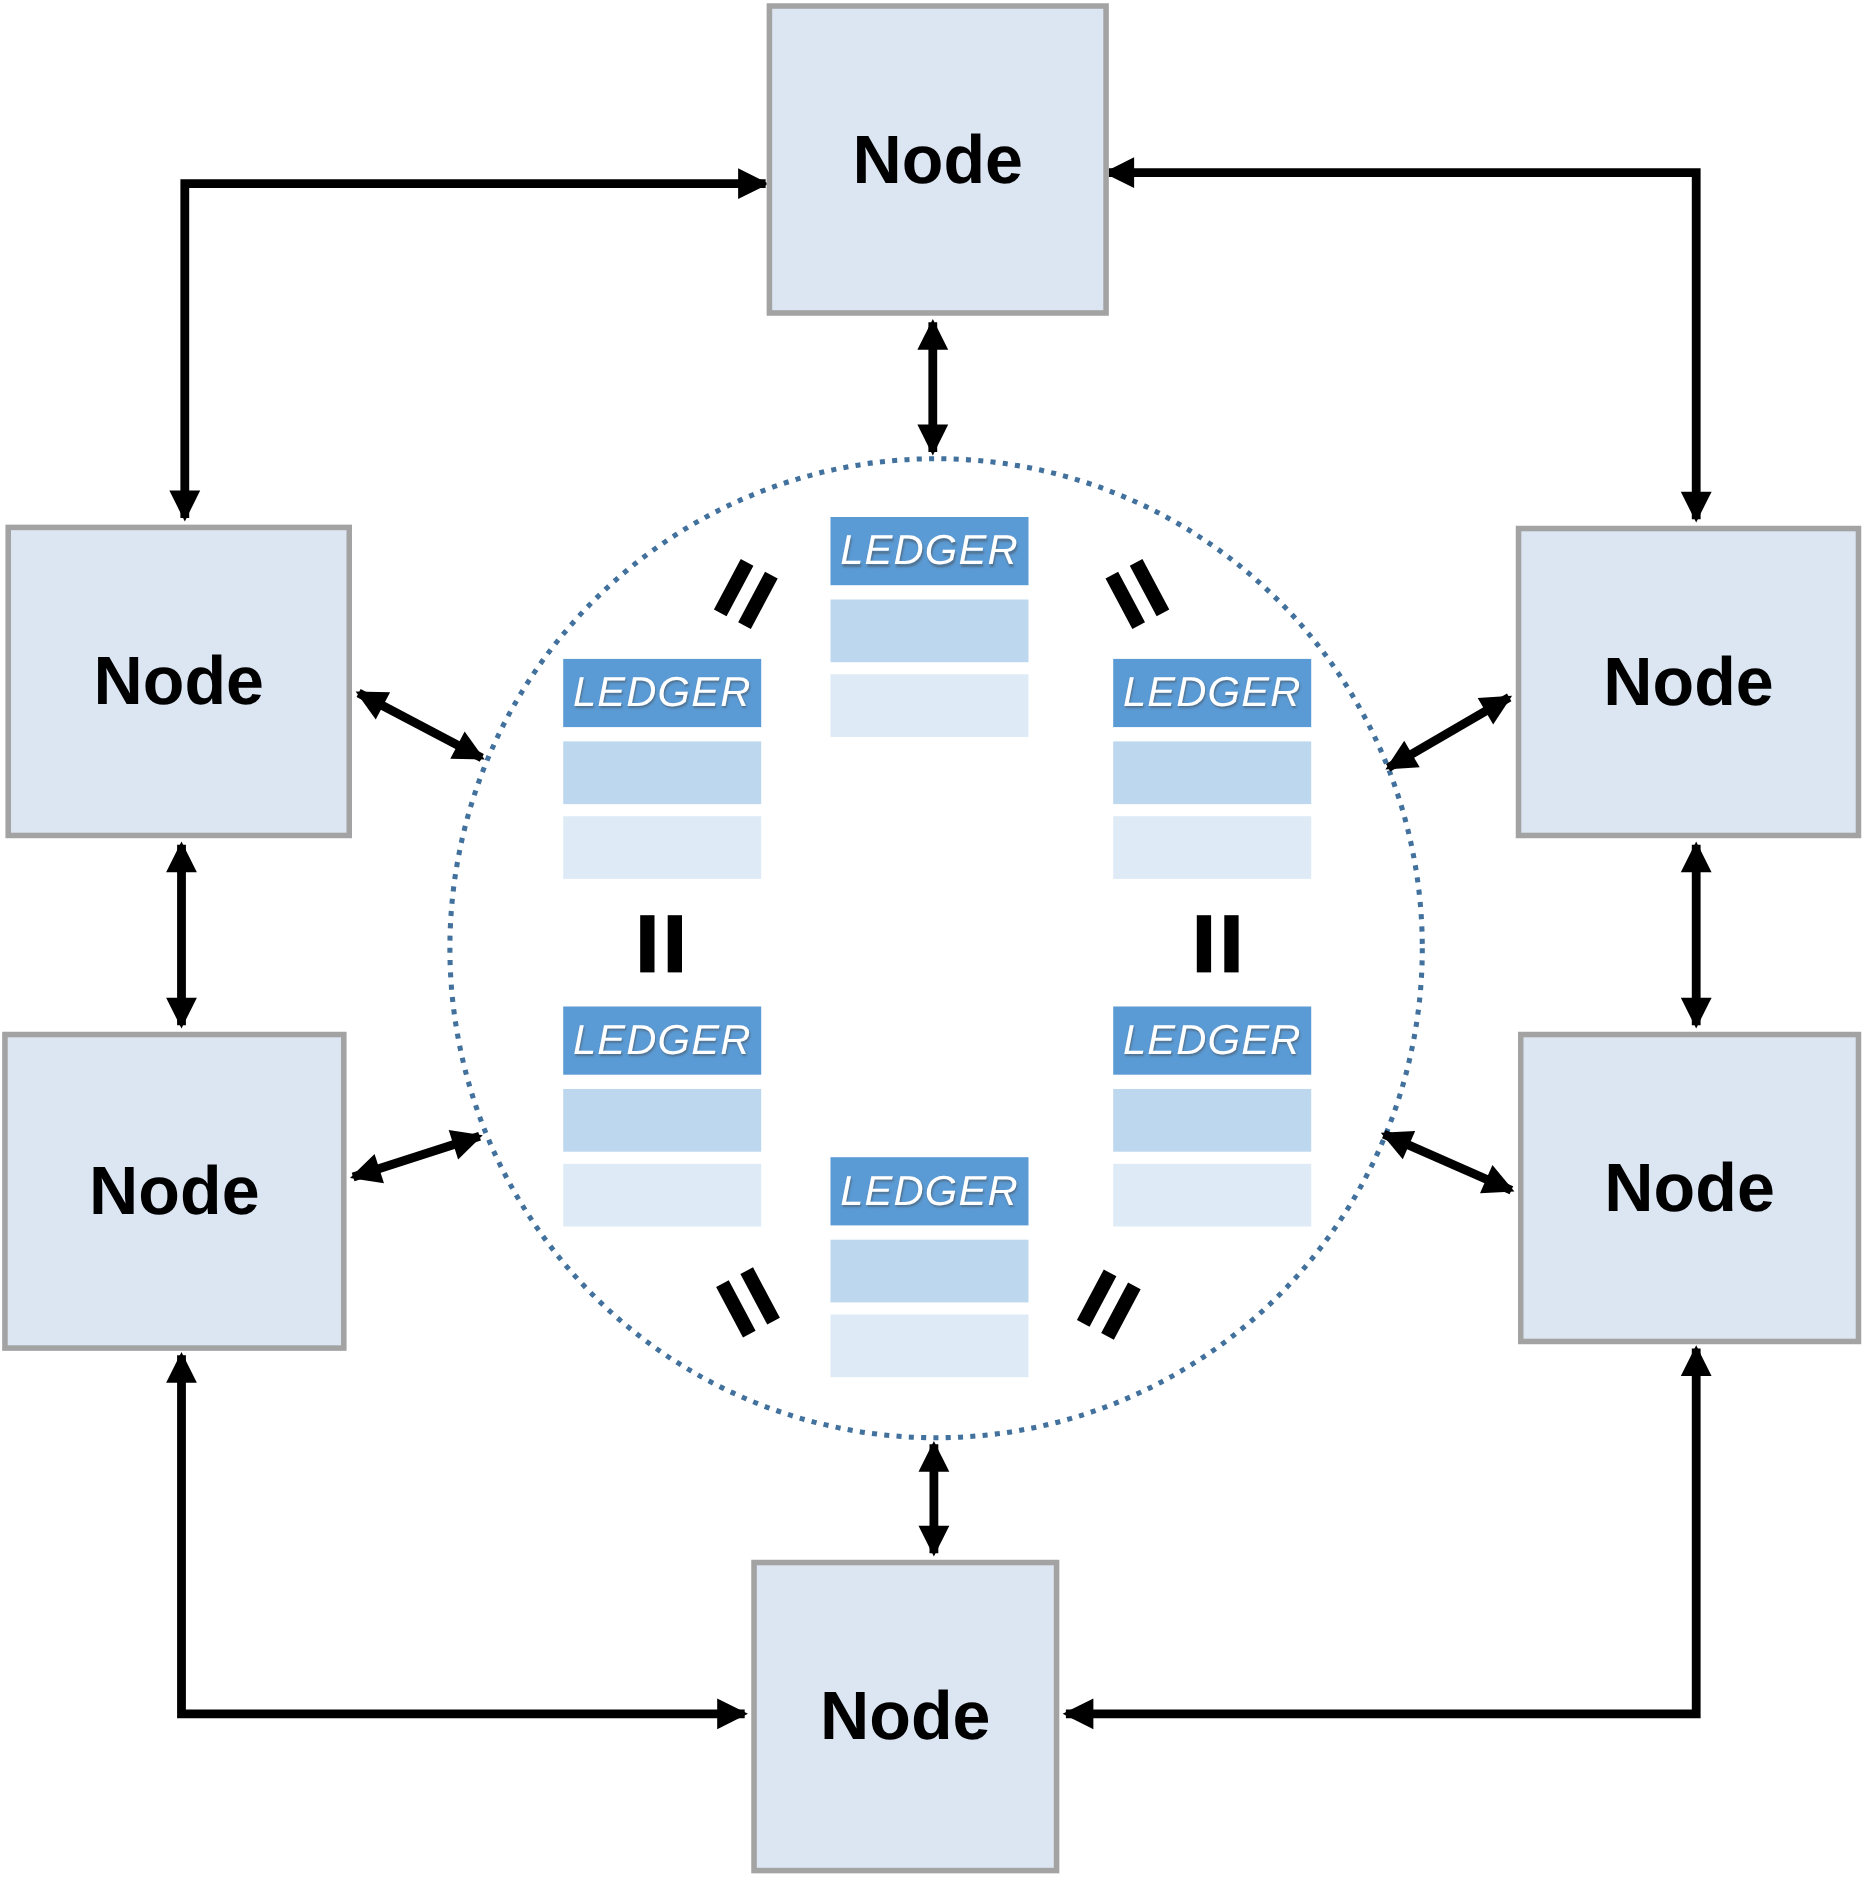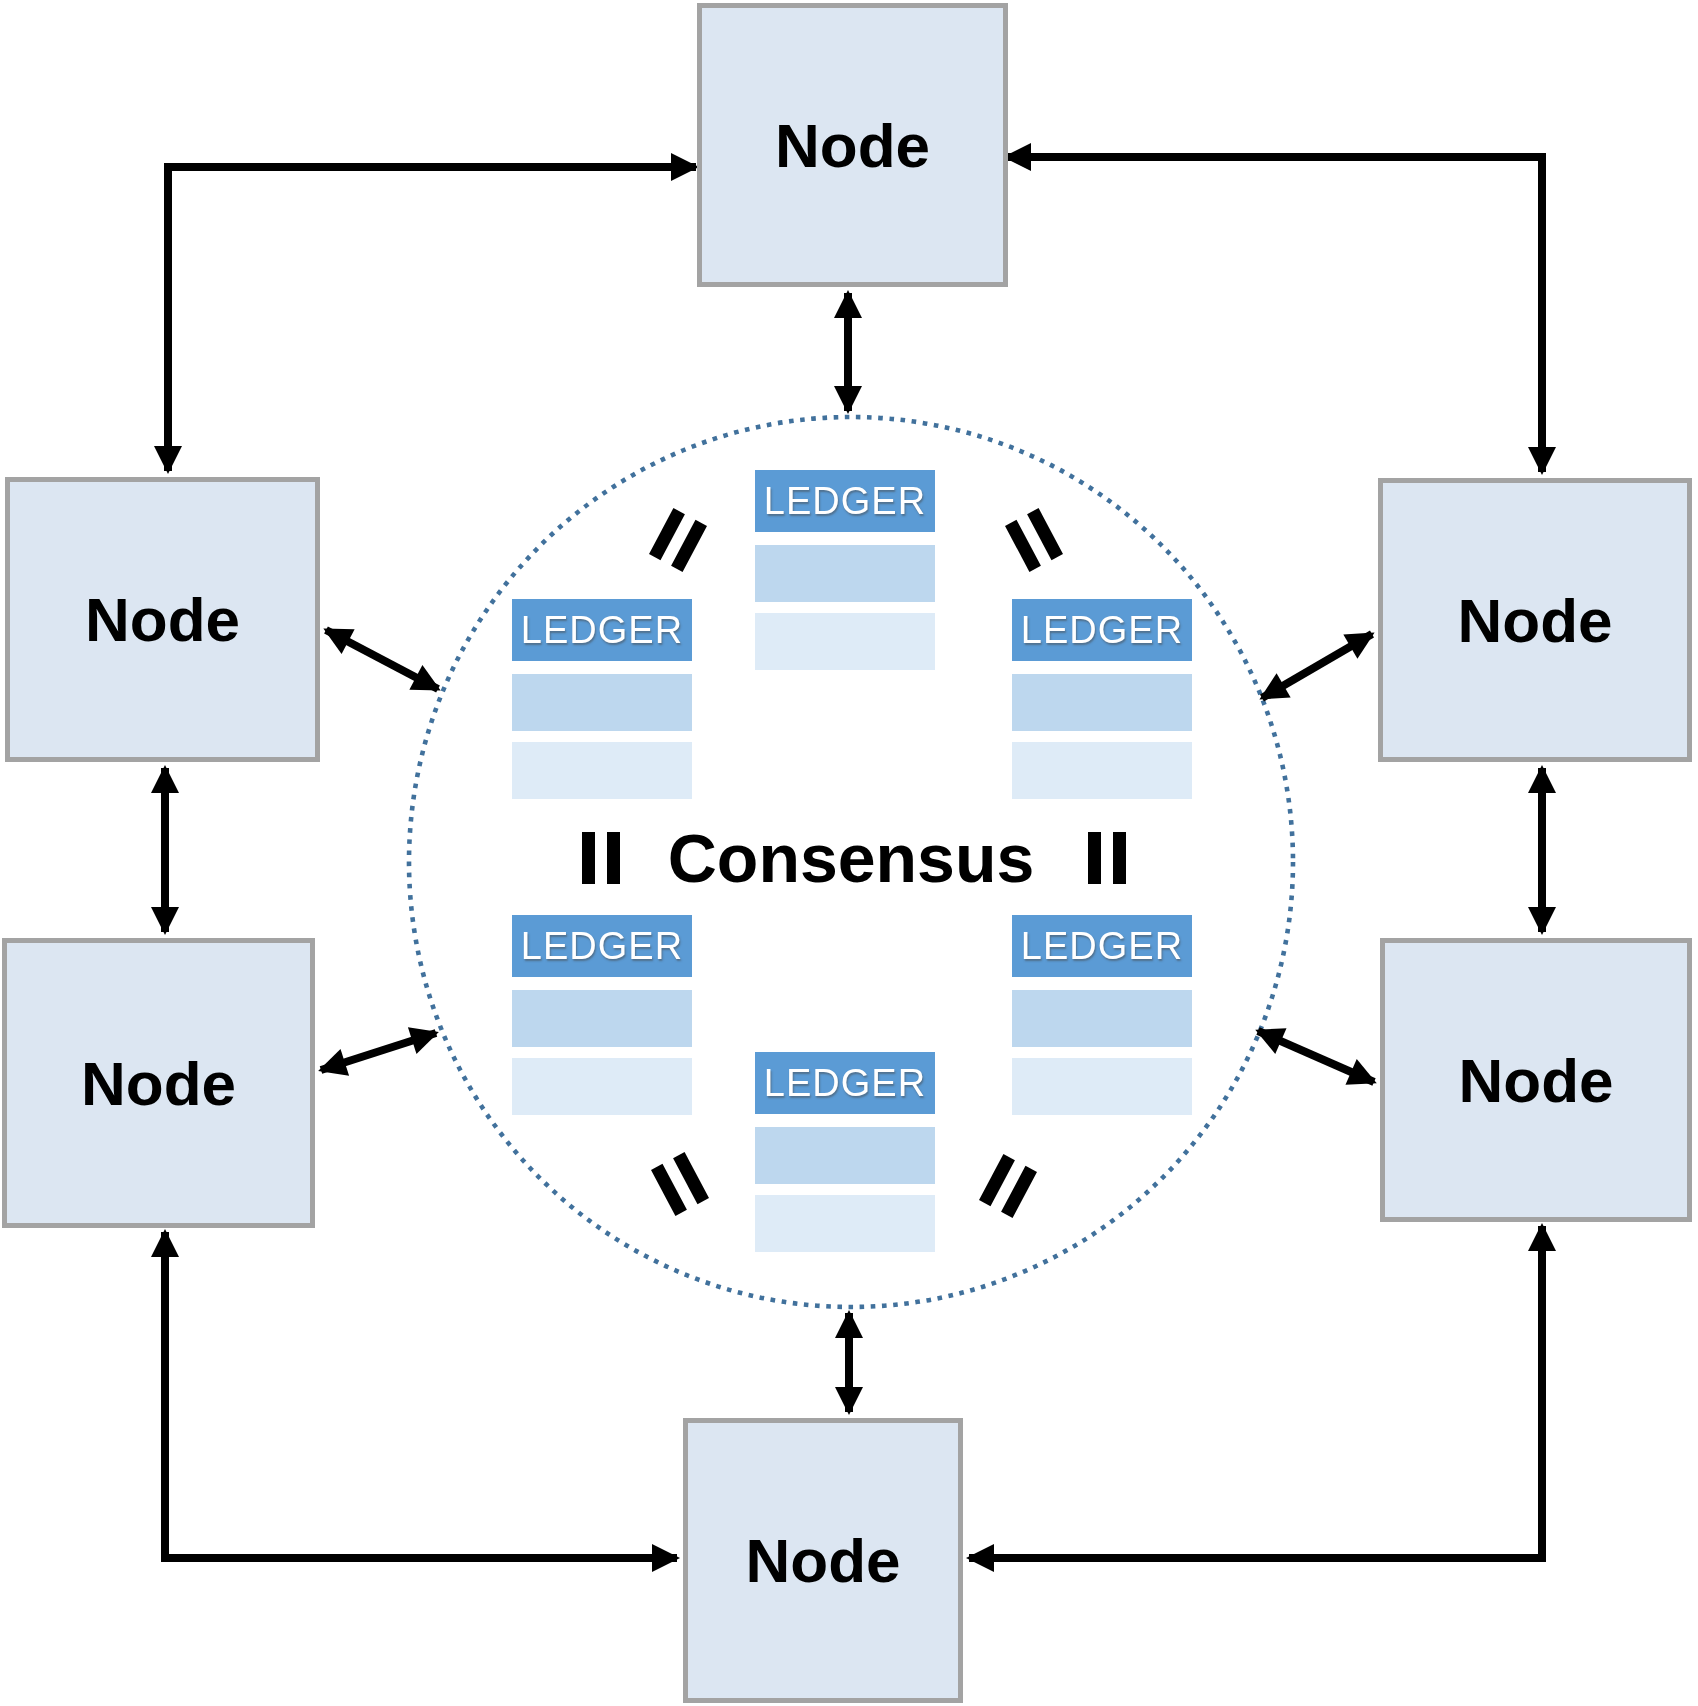--- a/index.html
+++ b/index.html
@@ -31,21 +31,21 @@
     color: #000000;
     letter-spacing: 0px;
   }
   .node-top          { left: 697px;  top: 3px;    width: 311px; height: 284px; }
   .node-left-top     { left: 5px;    top: 477px;  width: 315px; height: 285px; }
   .node-right-top    { left: 1378px; top: 478px;  width: 314px; height: 284px; }
   .node-left-bottom  { left: 2px;    top: 938px;  width: 313px; height: 290px; }
   .node-right-bottom { left: 1380px; top: 938px;  width: 312px; height: 284px; }
   .node-bottom       { left: 683px;  top: 1418px; width: 280px; height: 285px; }
 
-  .ledger { position: absolute; width: 180px; }
+  .ledger { position: absolute; width: 180px; font-style: italic; }
   .ledger-header {
     height: 62px;
     background: #5b9bd5;
     color: #ffffff;
     display: flex;
     align-items: center;
     justify-content: center;
     font-size: 38px;
     letter-spacing: 1px;
     text-shadow: 1px 2px 2px rgba(70,70,70,0.5);
@@ -166,21 +166,20 @@
   </div>
   <div class="eq eq-lower-left">
     <div class="eq-bar eq-bar-top"></div>
       <div class="eq-bar eq-bar-bottom"></div>
   </div>
   <div class="eq eq-lower-right">
     <div class="eq-bar eq-bar-top"></div>
       <div class="eq-bar eq-bar-bottom"></div>
   </div>
 
-  <div class="consensus-label">Consensus</div>
 
   <div class="node node-top">
     <span class="node-label">Node</span>
   </div>
   <div class="node node-left-top">
     <span class="node-label">Node</span>
   </div>
   <div class="node node-right-top">
     <span class="node-label">Node</span>
   </div>

